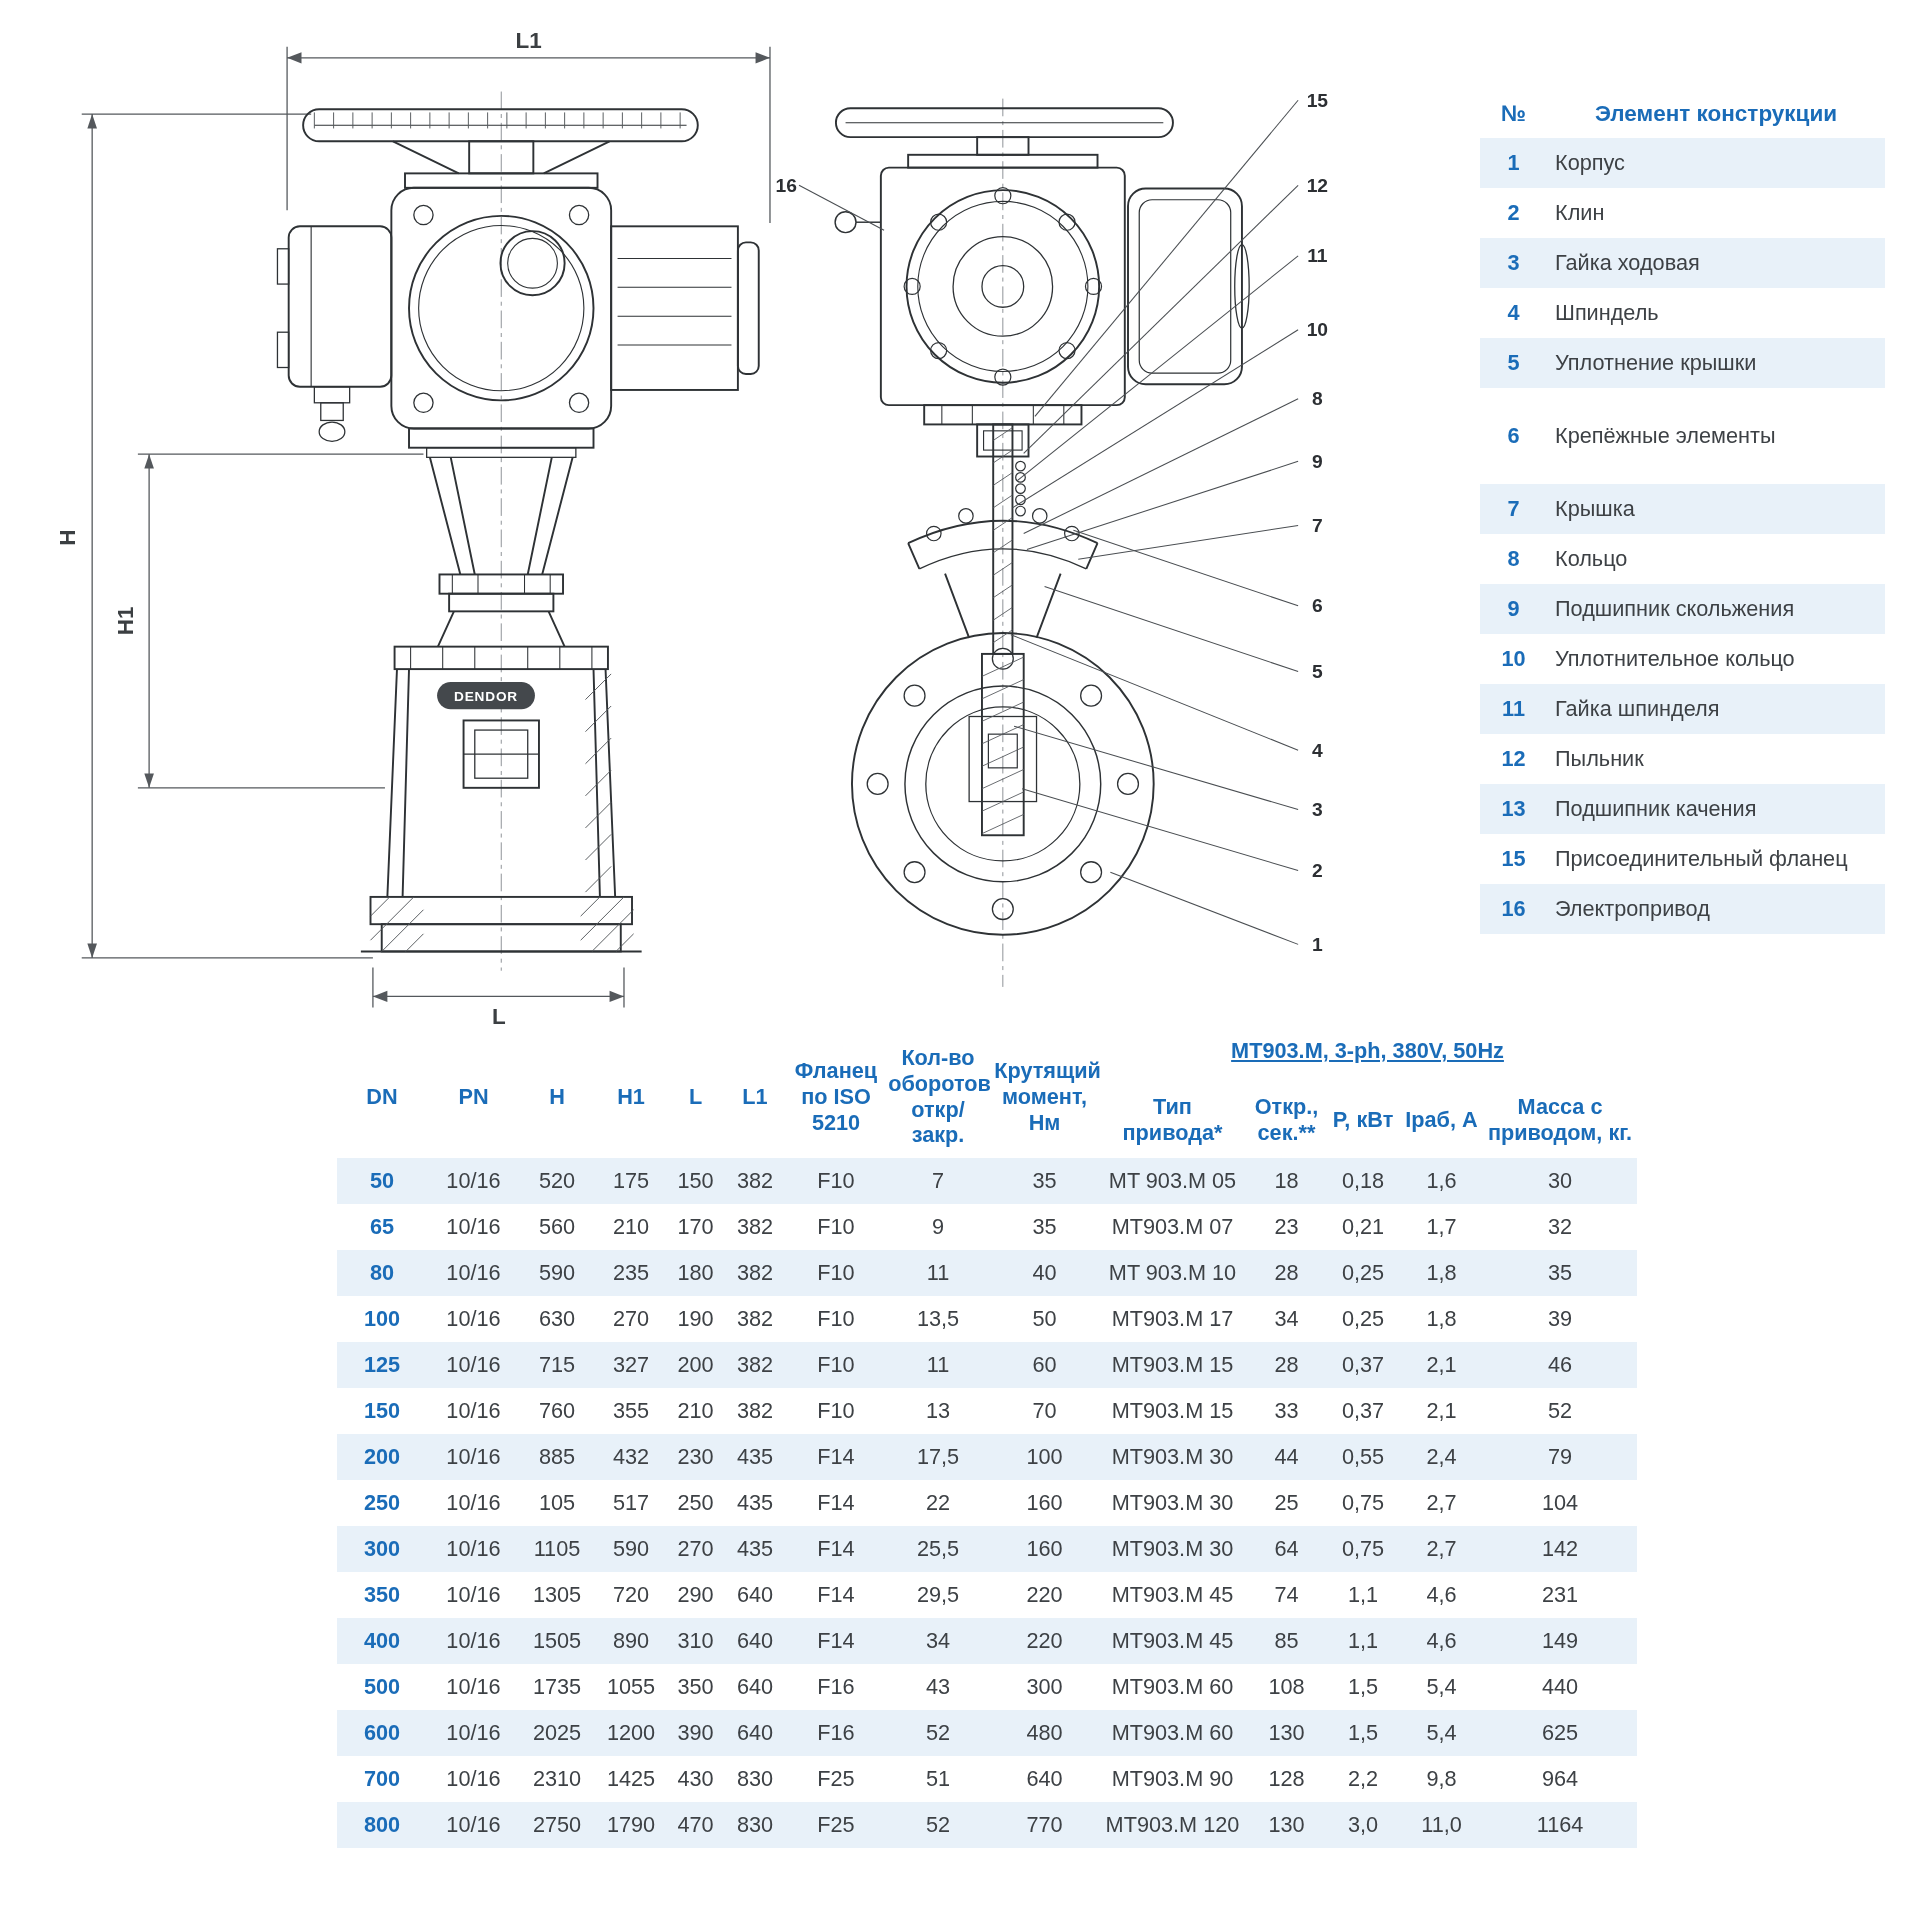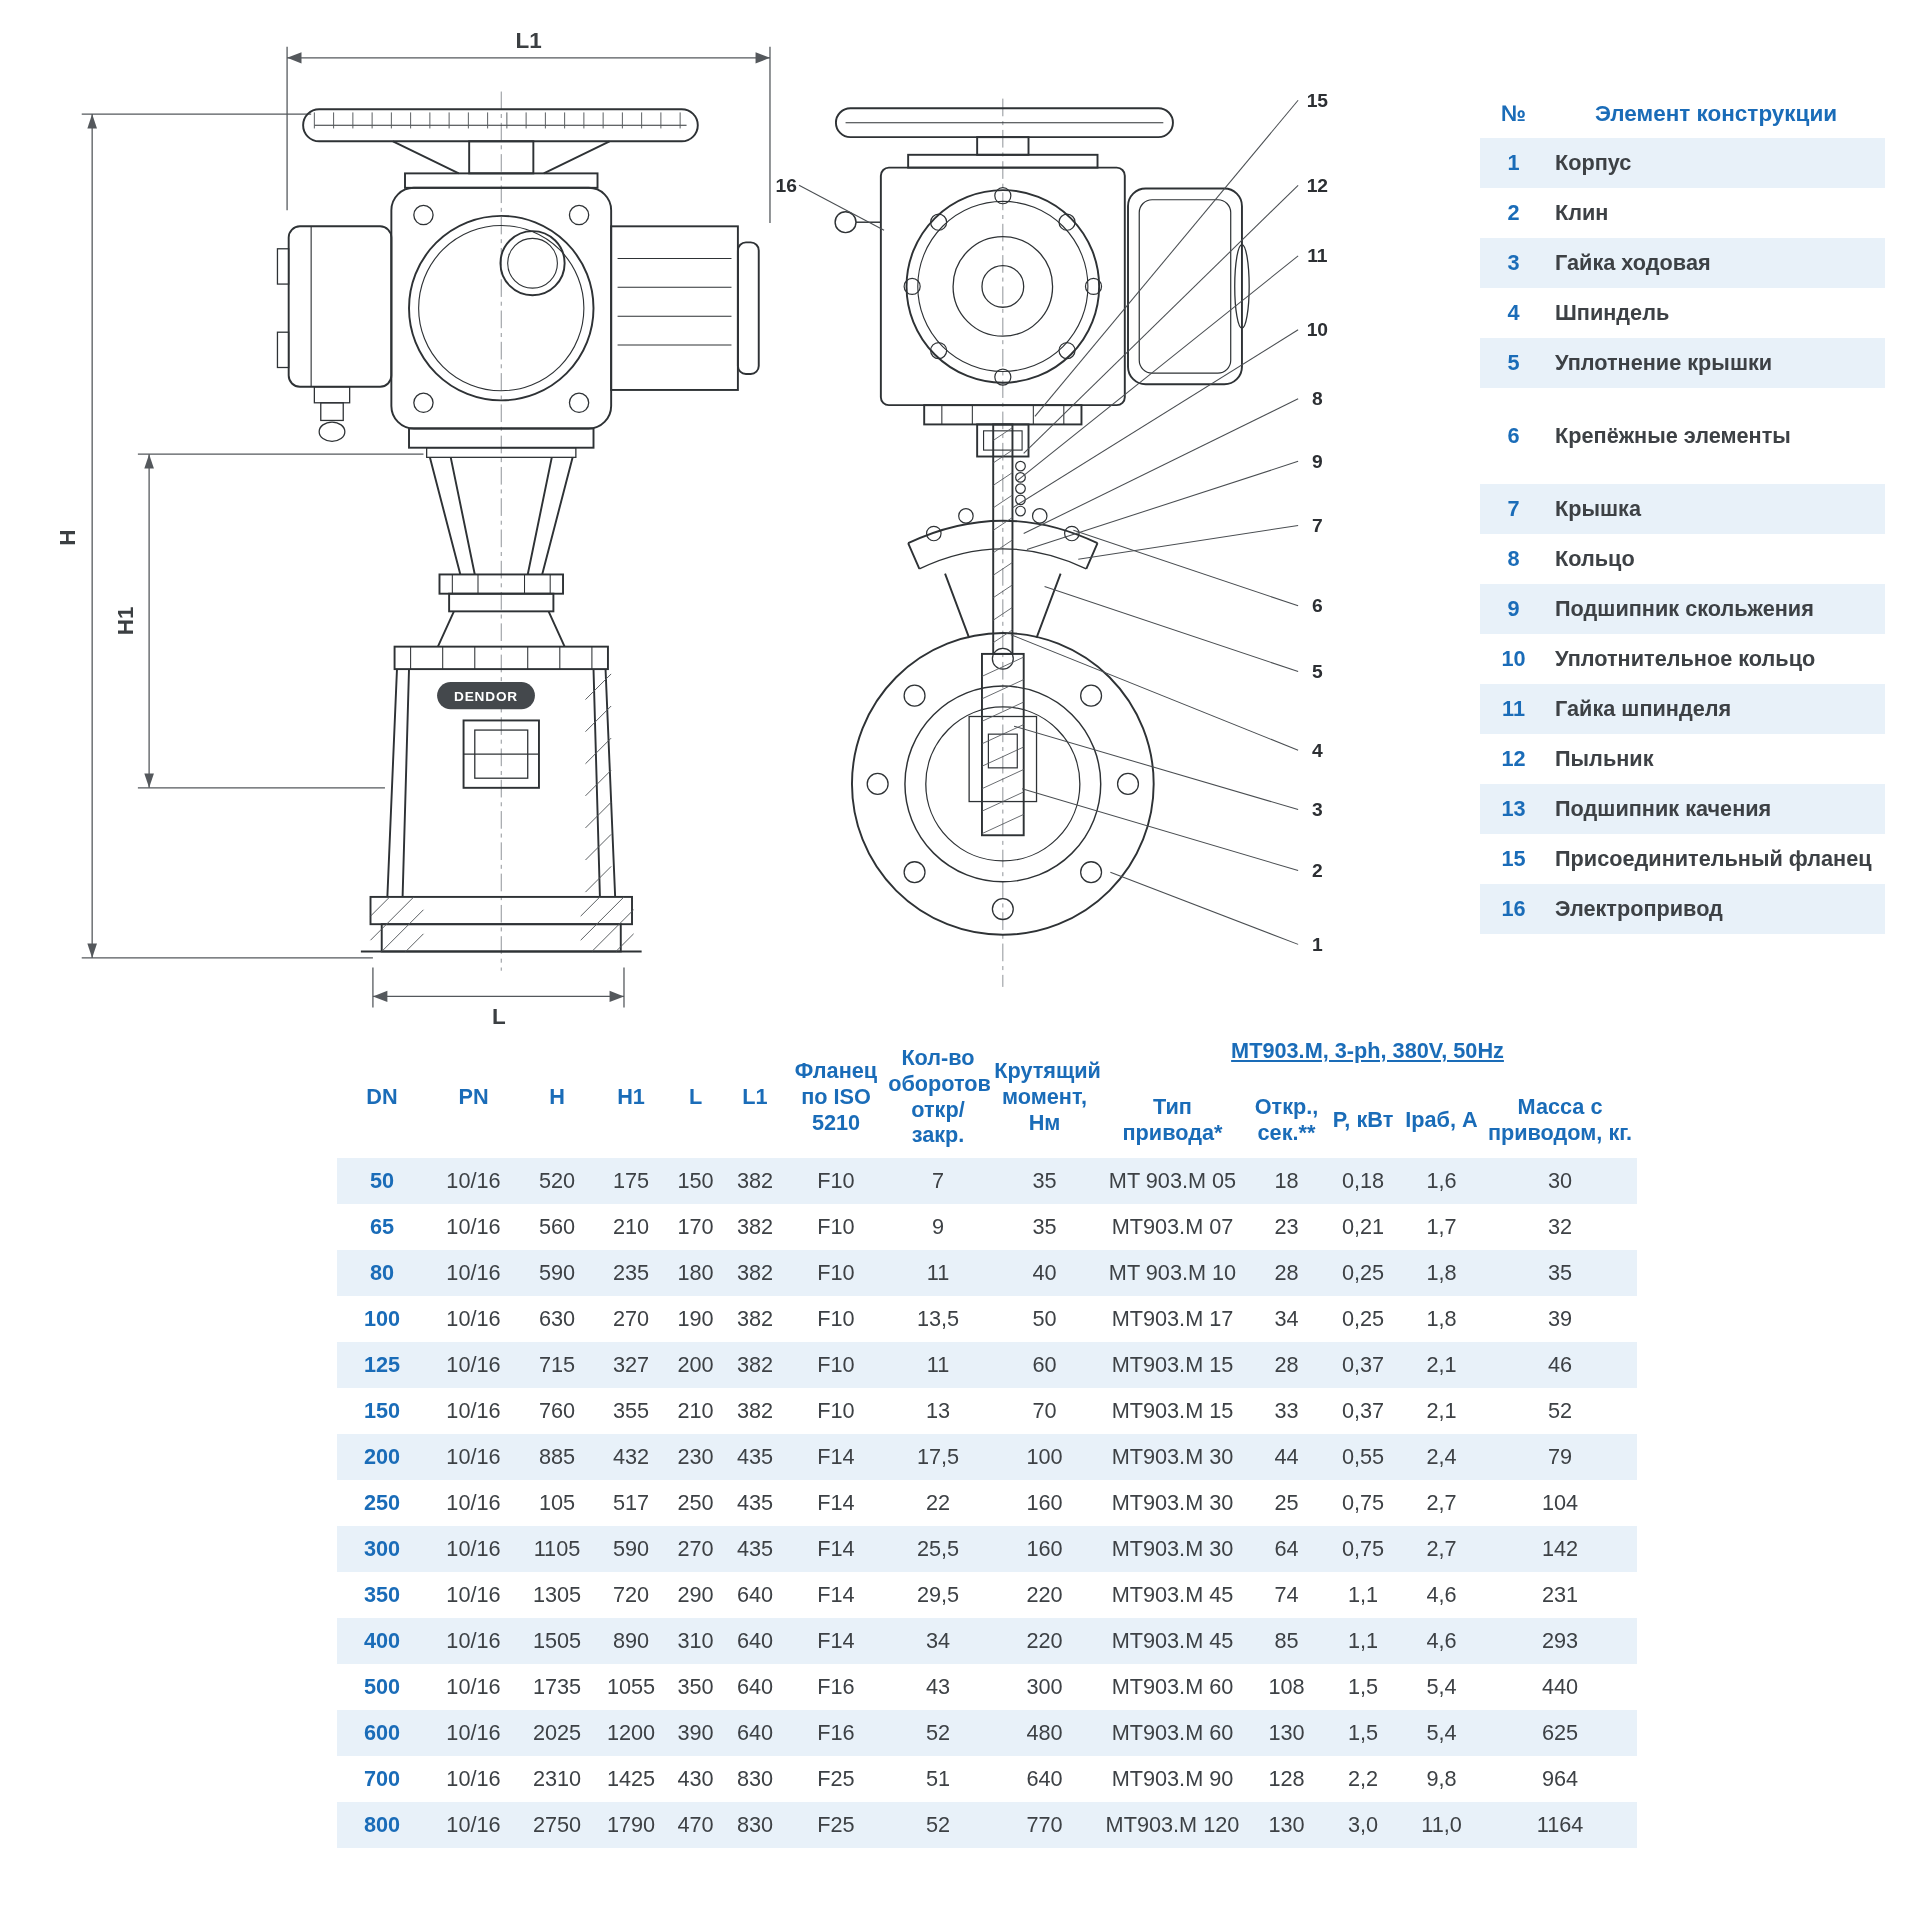--- a/index.html
+++ b/index.html
@@ -13,21 +13,21 @@
   .front-svg { position:absolute; left:32px; top:8px; }
   .side-svg  { position:absolute; left:762px; top:20px; }
 
   
   .legend { position:absolute; left:1480px; top:90px; width:405px; }
   .legend table { width:100%; border-collapse:collapse; }
   .legend th {
     color:#1a6cb8; font-size:22.5px; font-weight:bold; padding:11.2px 6.4px; text-align:center;
   }
   .legend th.num { width:67px; }
-  .legend td { font-size:21.7px; padding:12px 8px; color:#3d4145;font-weight:bold; }
+  .legend td { font-size:21.7px; padding:12px 8px; color:#3d4145; }
   .legend td.num { color:#1a6cb8; font-weight:bold; text-align:center; }
   .legend tbody tr:nth-child(odd) { background:#e8f1f9; }
   .legend tbody tr.tall td { padding-top:35px; padding-bottom:35px; }
 
   
   .spec { position:absolute; left:337px; top:1035px; width:1299px; }
   .spec table { width:100%; border-collapse:collapse; table-layout:fixed; }
   .spec th {
     color:#1a6cb8; font-size:21.7px; font-weight:bold; text-align:center;
     vertical-align:middle; padding:6.4px 3.2px; line-height:1.18;
@@ -548,21 +548,21 @@
           <td>890</td>
           <td>310</td>
           <td>640</td>
           <td>F14</td>
           <td>34</td>
           <td>220</td>
           <td>MT903.M 45</td>
           <td>85</td>
           <td>1,1</td>
           <td>4,6</td>
-          <td>293</td>
+          <td>149</td>
       </tr>
       <tr>
         <td class="dn">500</td>
           <td>10/16</td>
           <td>1735</td>
           <td>1055</td>
           <td>350</td>
           <td>640</td>
           <td>F16</td>
           <td>43</td>

